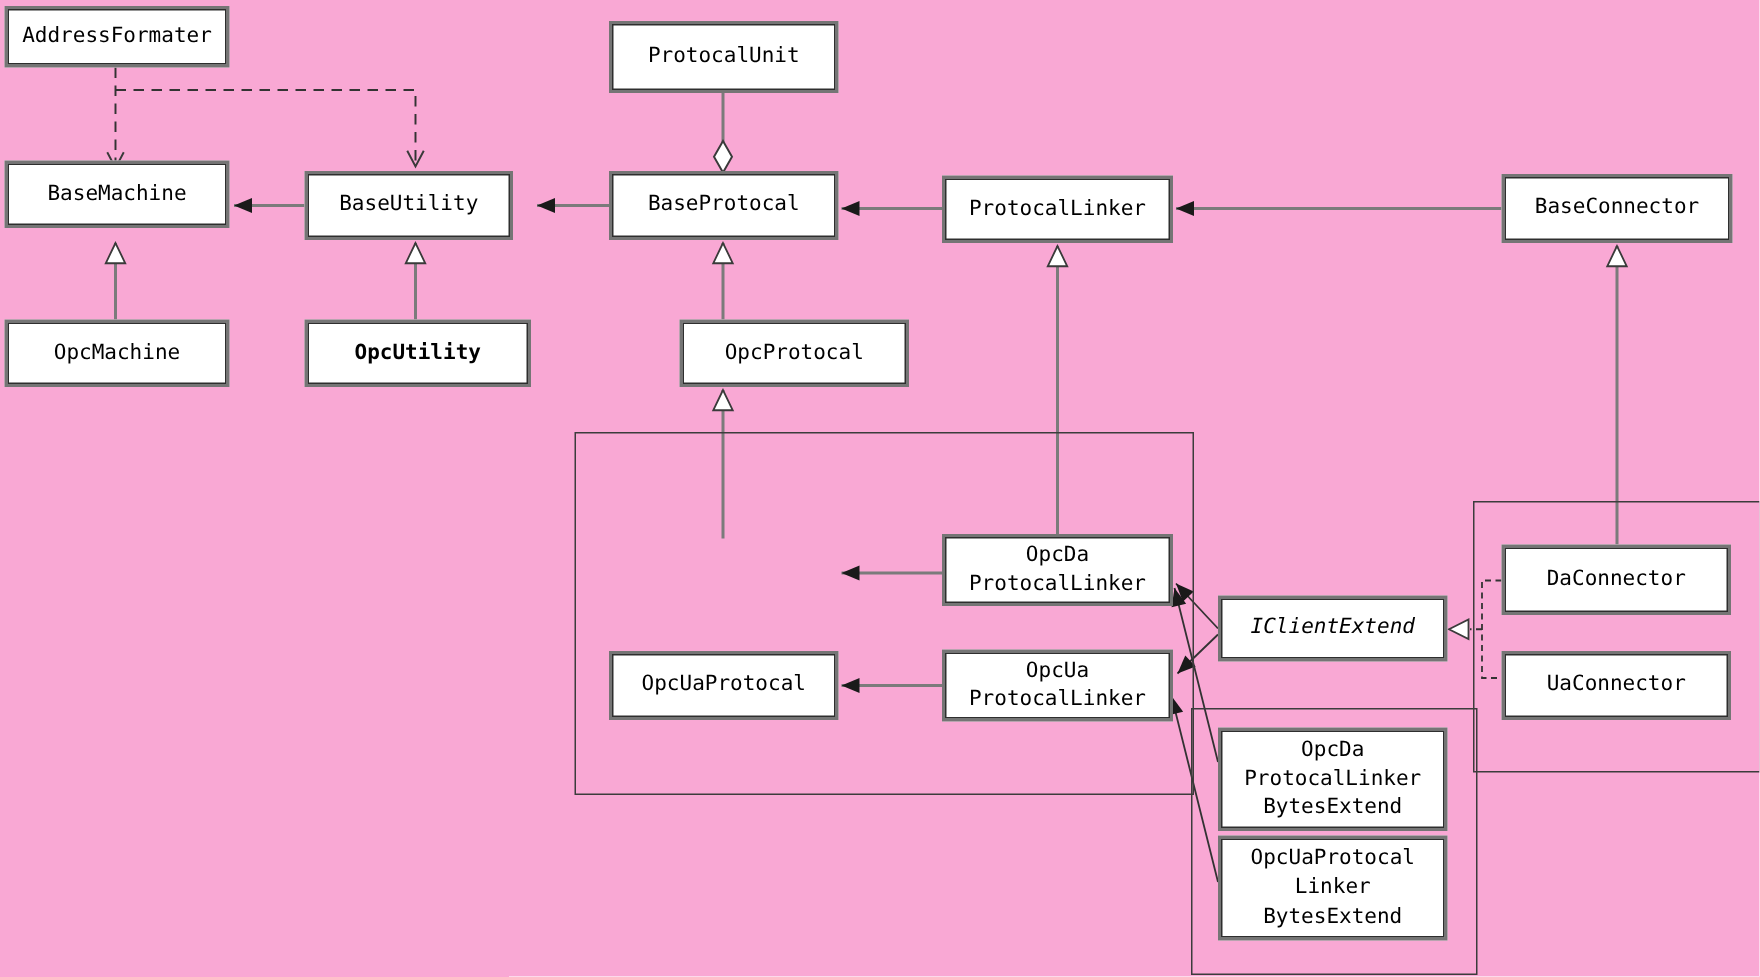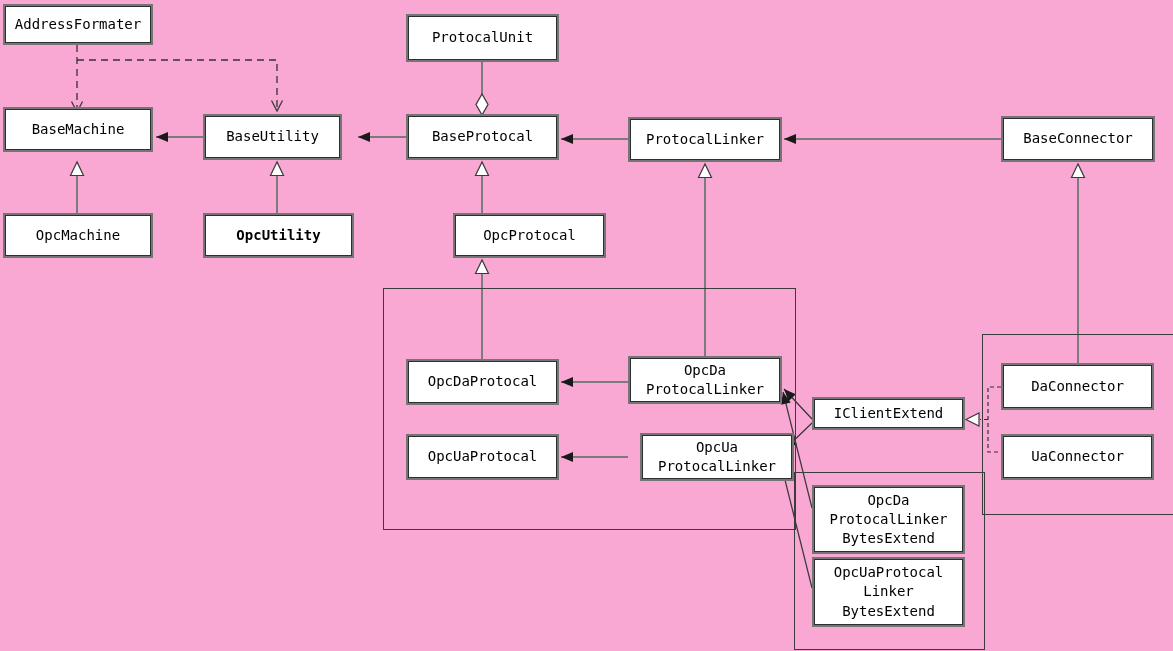--- a/index.html
+++ b/index.html
@@ -87,27 +87,26 @@
   <div class="node" style="left:3px;top:4px;width:150px;height:41px;">AddressFormater</div>
   <div class="node" style="left:3px;top:107px;width:150px;height:45px;text-align:center;">BaseMachine</div>
   <div class="node" style="left:203px;top:114px;width:139px;height:46px;">BaseUtility</div>
   <div class="node" style="left:406px;top:14px;width:153px;height:48px;">ProtocalUnit</div>
   <div class="node" style="left:406px;top:114px;width:153px;height:46px;">BaseProtocal</div>
   <div class="node" style="left:628px;top:117px;width:154px;height:45px;">ProtocalLinker</div>
   <div class="node" style="left:1001px;top:116px;width:154px;height:46px;">BaseConnector</div>
   <div class="node" style="left:3px;top:213px;width:150px;height:45px;">OpcMachine</div>
   <div class="node" style="left:203px;top:213px;width:151px;height:45px;font-weight:bold;">OpcUtility</div>
   <div class="node" style="left:406px;top:213px;width:153px;height:45px;margin-left:47px;">OpcProtocal</div>
-  <div class="node" style="left:406px;top:359px;width:153px;height:46px;">OpcDaProtocal</div>
   <div class="node" style="left:406px;top:434px;width:153px;height:46px;">OpcUaProtocal</div>
   <div class="node" style="left:628px;top:356px;width:154px;height:48px;">OpcDa
 ProtocalLinker</div>
-  <div class="node" style="left:628px;top:433px;width:154px;height:48px;margin-left:12px;">OpcUa
+  <div class="node" style="left:628px;top:433px;width:154px;height:48px;">OpcUa
 ProtocalLinker</div>
-  <div class="node" style="left:812px;top:397px;width:153px;height:33px;">IClientExtend</div>
+  <div class="node" style="left:812px;top:397px;width:153px;height:44px;font-style:italic;">IClientExtend</div>
   <div class="node" style="left:1001px;top:363px;width:153px;height:47px;">DaConnector</div>
   <div class="node" style="left:1001px;top:434px;width:153px;height:46px;">UaConnector</div>
   <div class="node" style="left:812px;top:485px;width:153px;height:69px;">OpcDa
 ProtocalLinker
 BytesExtend</div>
   <div class="node" style="left:812px;top:557px;width:153px;height:70px;">OpcUaProtocal
 Linker
 BytesExtend</div>
 
 </div>

